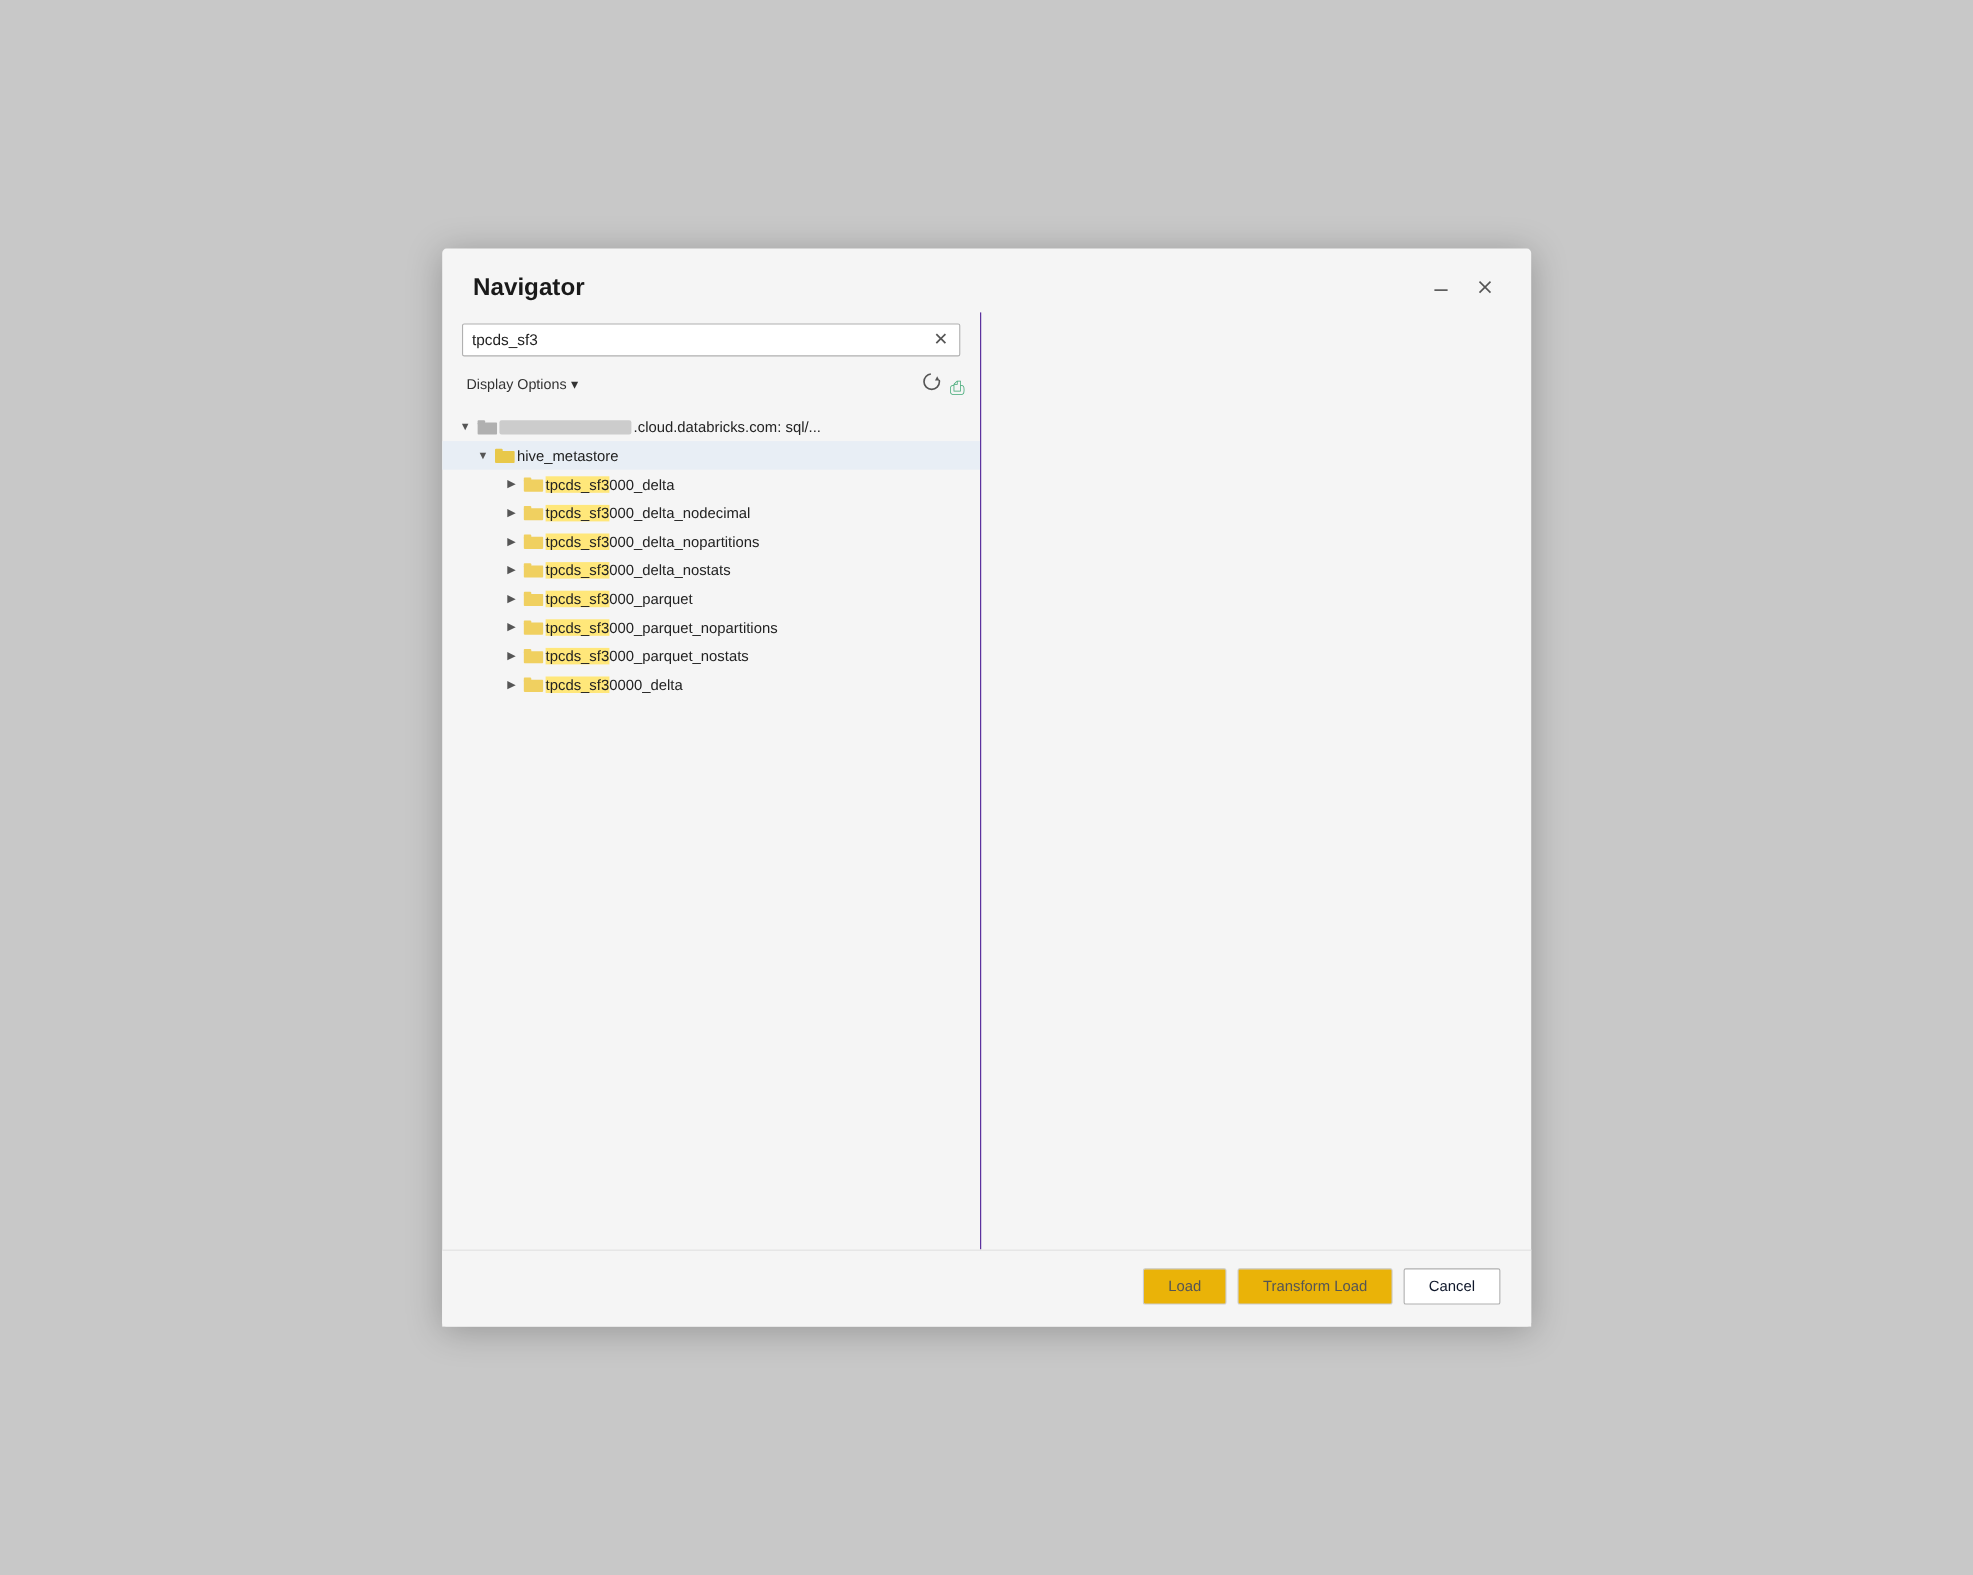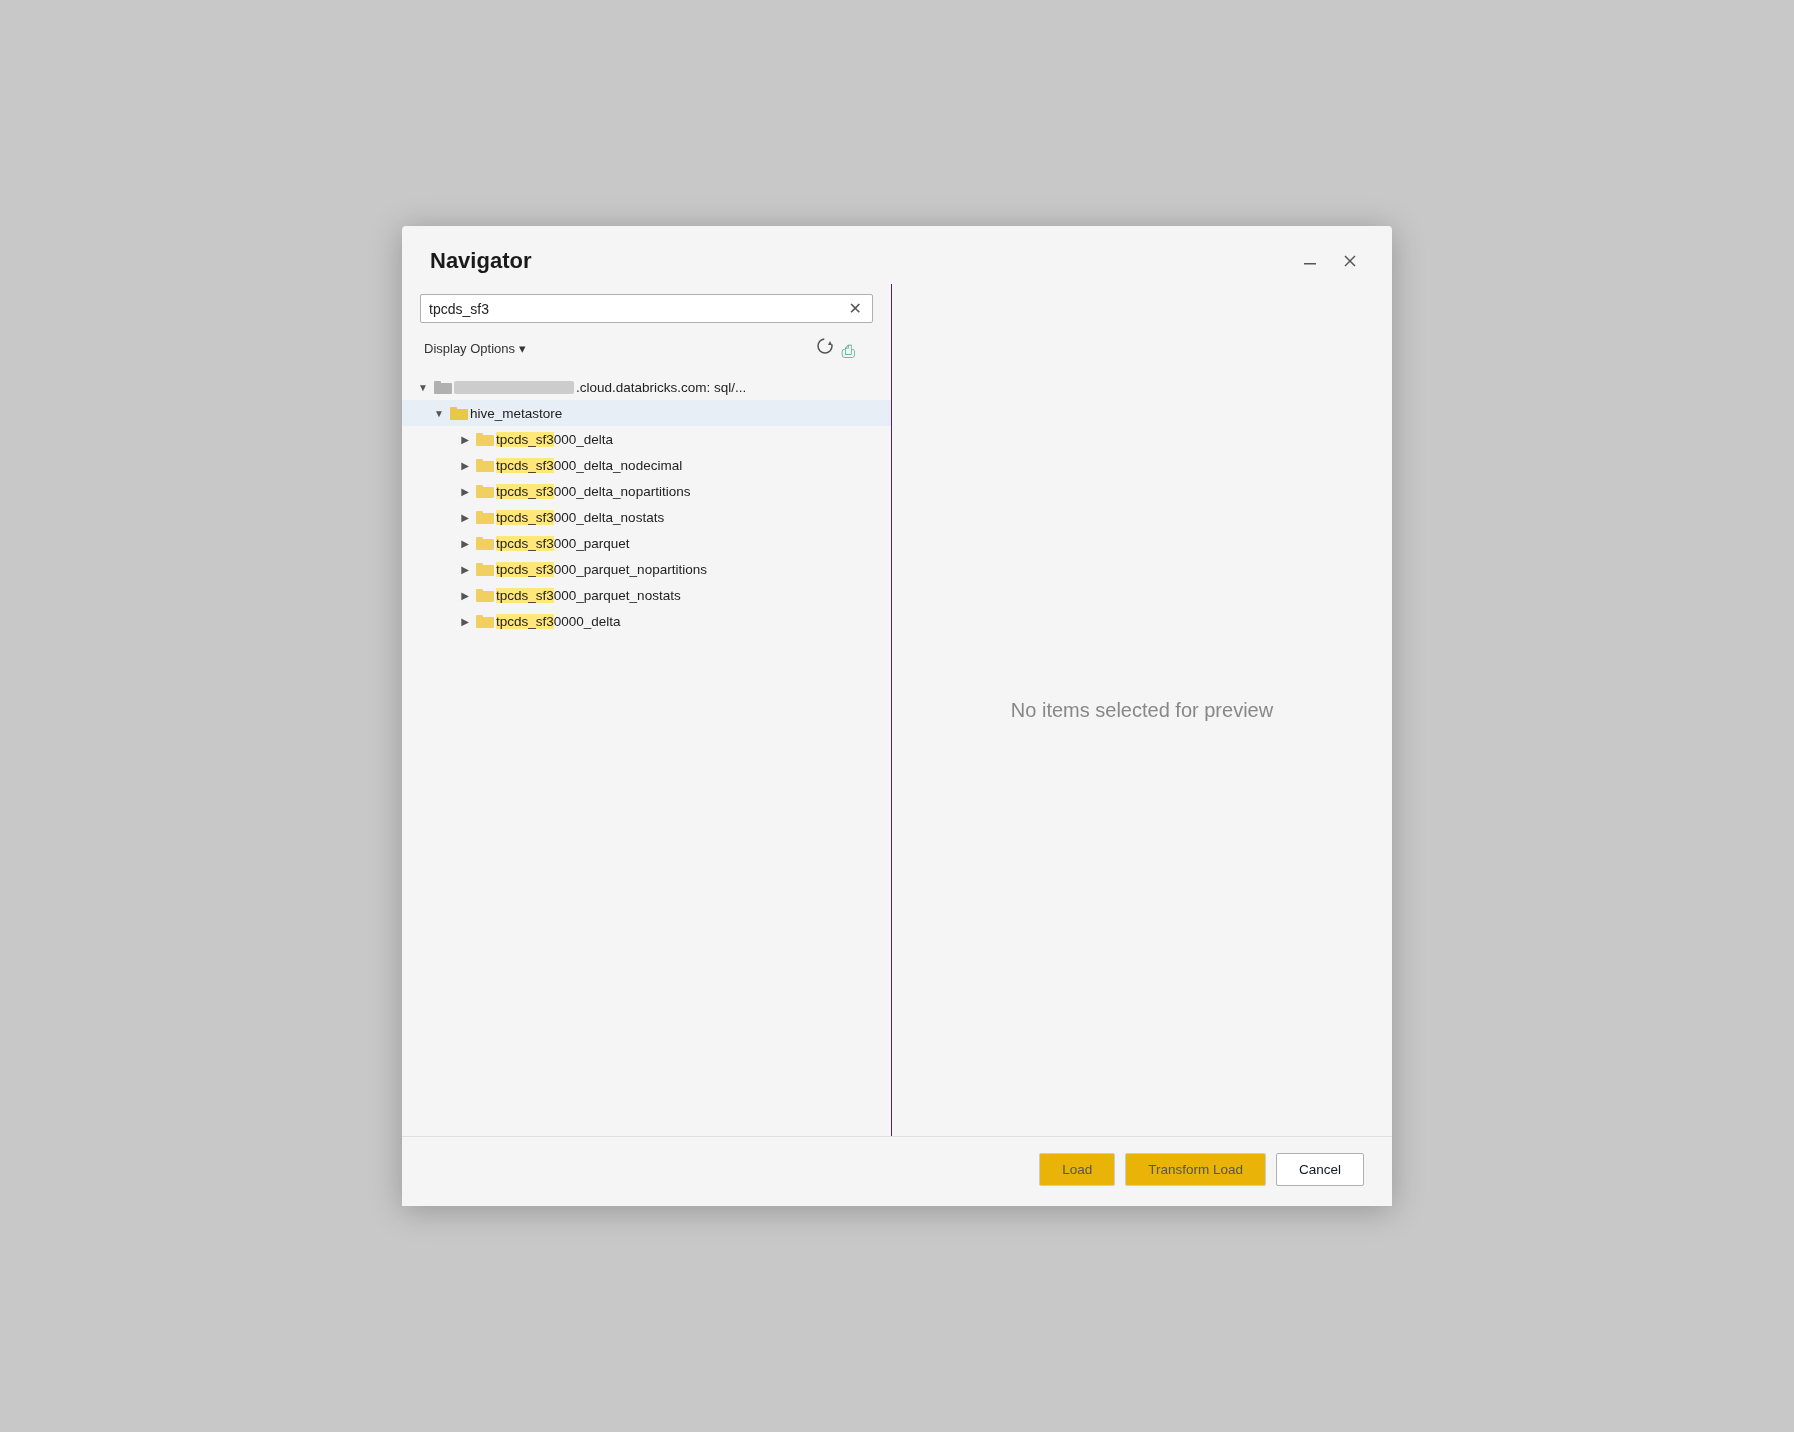--- a/index.html
+++ b/index.html
@@ -87,21 +87,21 @@
       color: #555;
       font-size: 16px;
       padding: 0 2px;
       display: flex;
       align-items: center;
     }
     .display-options-row {
       display: flex;
       align-items: center;
       justify-content: space-between;
-      margin: 0 32px 6px 18px;
+      margin: 0 10px 6px 18px;
     }
     .display-options-btn {
       background: none;
       border: none;
       cursor: pointer;
       font-size: 13px;
       color: #333;
       display: flex;
       align-items: center;
       gap: 4px;
@@ -362,23 +362,20 @@
               </svg>
           </span>
           <span class="node-label"><span class="highlight">tpcds_sf3</span>0000_delta</span>
         </div>
 
         <div style="flex:1; min-height: 260px;"></div>
 
       </div>
     </div>
 
-    <div class="right-panel">
-      <span>No items selected for preview</span>
-    </div>
   </div>
 
   <div class="dialog-footer">
     <button class="footer-btn">Load</button>
     <button class="footer-btn">Transform Load</button>
     <button class="footer-btn primary">Cancel</button>
   </div>
 
 </div>
 

